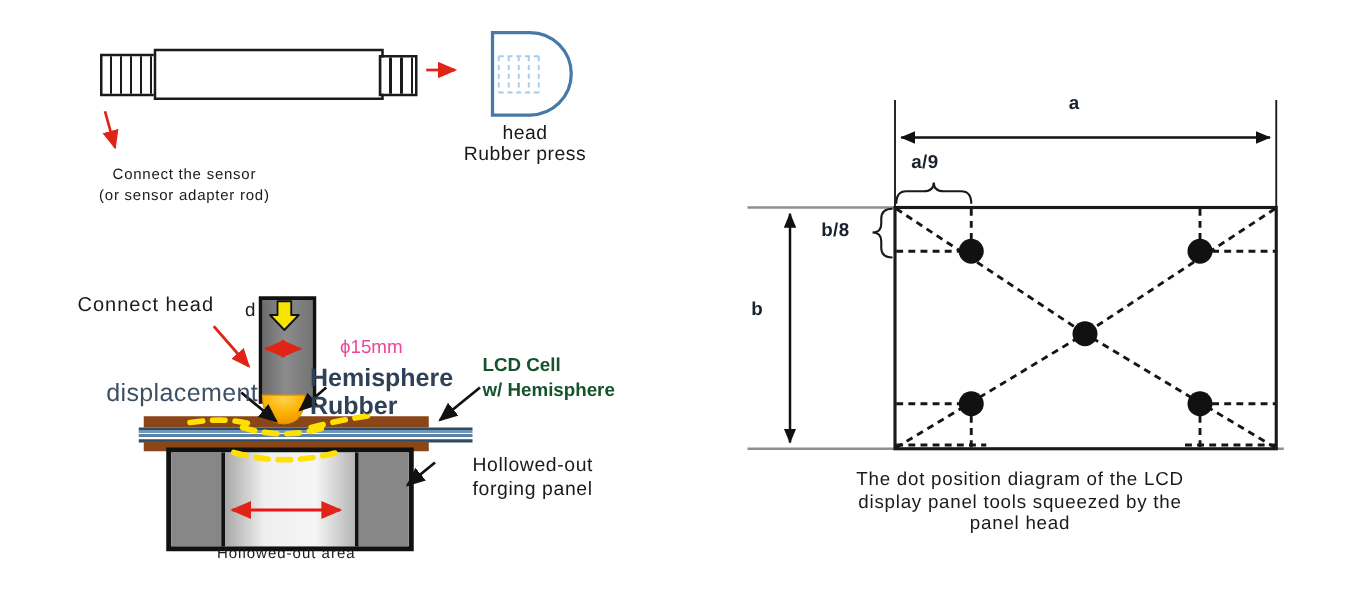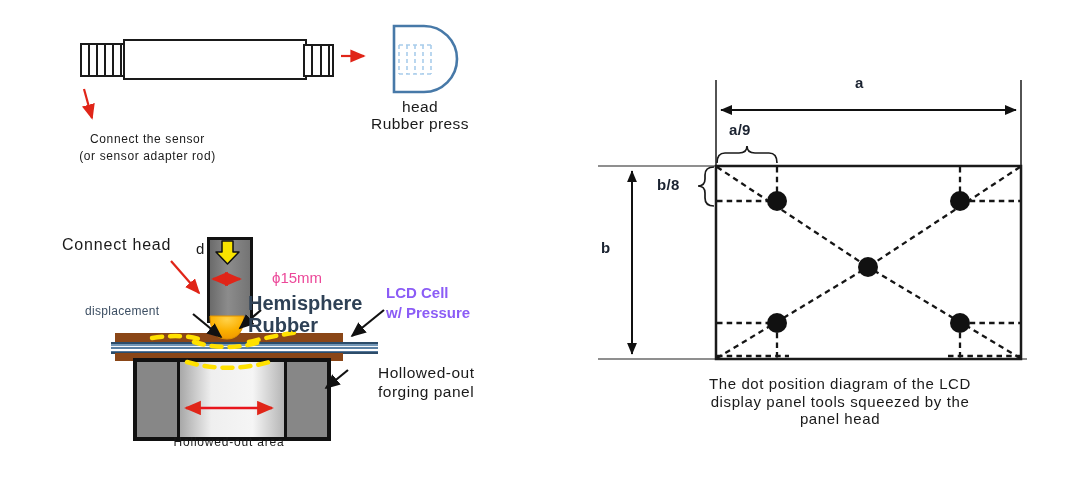--- a/index.html
+++ b/index.html
@@ -17,40 +17,40 @@
   #thread-right{left:303px;top:44px;width:27px;height:29px;border:2.5px solid #1a1a1a;
     background:repeating-linear-gradient(90deg,#fff 0 6.5px,#1a1a1a 6.5px 8.5px);}
   #connect-caption{left:40px;top:131px;width:215px;font-size:12px;line-height:17px;letter-spacing:.6px;}
   #rubber-caption{left:355px;top:99px;width:130px;font-size:15.5px;line-height:16.5px;letter-spacing:.4px;}
   
   #pressure-label{left:62px;top:236px;font-size:16px;letter-spacing:.8px;}
   #occluded-d{left:196px;top:240px;font-size:15px;}
   #press-rod{left:207px;top:237px;width:40px;height:80px;border:3px solid #111;
     background:linear-gradient(90deg,#6b6b6b,#8c8c8c 45%,#747474);}
   #phi-label{left:251px;top:269px;font-size:15px;font-weight:normal;color:#ec4899;margin-left:21px;}
-  #displacement-label{left:85px;top:304px;font-size:12px;color:#3d4f63;letter-spacing:.3px;}
+  #displacement-label{left:85px;top:304px;font-size:20px;color:#3d4f63;letter-spacing:.3px;}
   #hemisphere-label{left:248px;top:292px;font-size:20px;line-height:22px;font-weight:600;color:#2e4156;}
-  #lcd-label{left:386px;top:283px;font-size:15px;line-height:20px;font-weight:600;color:#8b5cf6;}
+  #lcd-label{left:386px;top:283px;font-size:15px;line-height:20px;font-weight:600;color:#14532d;}
   #lcd-top{left:115px;top:333px;width:228px;height:9px;background:#8a4617;}
   #glass{left:111px;top:342px;width:267px;height:12px;
     background:linear-gradient(180deg,#2c4c69 0 2px,#7296b6 2px 4px,#f4f8fb 4px 5.5px,#5b81a4 5.5px 7.5px,#ffffff 7.5px 9px,#54779a 9px 10px,#2c4c69 10px 12px);}
   #lcd-bottom{left:115px;top:353px;width:228px;height:8px;background:#8a4617;}
   #forging-box{left:133px;top:358px;width:190px;height:75px;border:4px solid #111;display:flex;}
   .tool-block{width:40px;height:100%;background:#878787;}
   .tool-div{width:3px;height:100%;background:#111;}
   #hollow{flex:1;height:100%;background:linear-gradient(90deg,#a8a8a8,#efefef 30%,#f5f5f5 70%,#b5b5b5);}
   #forging-label{left:378px;top:363px;font-size:15.5px;line-height:19px;letter-spacing:.5px;}
   #hollow-label{left:133px;top:435px;width:192px;font-size:12px;letter-spacing:.8px;}
   
   .dim{font-weight:bold;font-size:15px;color:#1a2230;letter-spacing:.3px;}
   #dim-a{left:855px;top:74px;}
   #dim-a4{left:729px;top:121px;}
   #dim-b4{left:657px;top:176px;}
   #dim-b{left:601px;top:239px;}
-  #dot-caption{left:655px;top:375px;width:370px;font-size:15px;line-height:17.5px;letter-spacing:.6px;}
+  #dot-caption{left:631px;top:375px;width:370px;font-size:15px;line-height:17.5px;letter-spacing:.6px;}
   #overlay{position:absolute;left:0;top:0;width:1080px;height:489px;pointer-events:none;}
 </style>
 </head>
 <body>
 
 <div id="stage">
 
   <div class="abs" id="thread-left"></div>
   <div class="abs" id="rod-body"></div>
   <div class="abs" id="thread-right"></div>
@@ -155,21 +155,21 @@
   <div class="txt" id="pressure-label">Connect head</div>
   <div class="txt" id="occluded-d">d</div>
   <div class="txt" id="phi-label">ϕ15mm</div>
   <div class="txt" id="displacement-label">displacement</div>
   <div class="txt" id="hemisphere-label">
     <div>Hemisphere</div>
     <div>Rubber</div>
   </div>
   <div class="txt" id="lcd-label">
     <div>LCD Cell</div>
-    <div>w/ Pressure</div>
+    <div>w/ Hemisphere</div>
   </div>
   <div class="txt" id="forging-label">
     <div>Hollowed-out</div>
     <div>forging panel</div>
   </div>
   <div class="txt c" id="hollow-label">Hollowed-out area</div>
 
   <div class="txt dim" id="dim-a">a</div>
   <div class="txt dim" id="dim-a4">a/9</div>
   <div class="txt dim" id="dim-b4">b/8</div>

